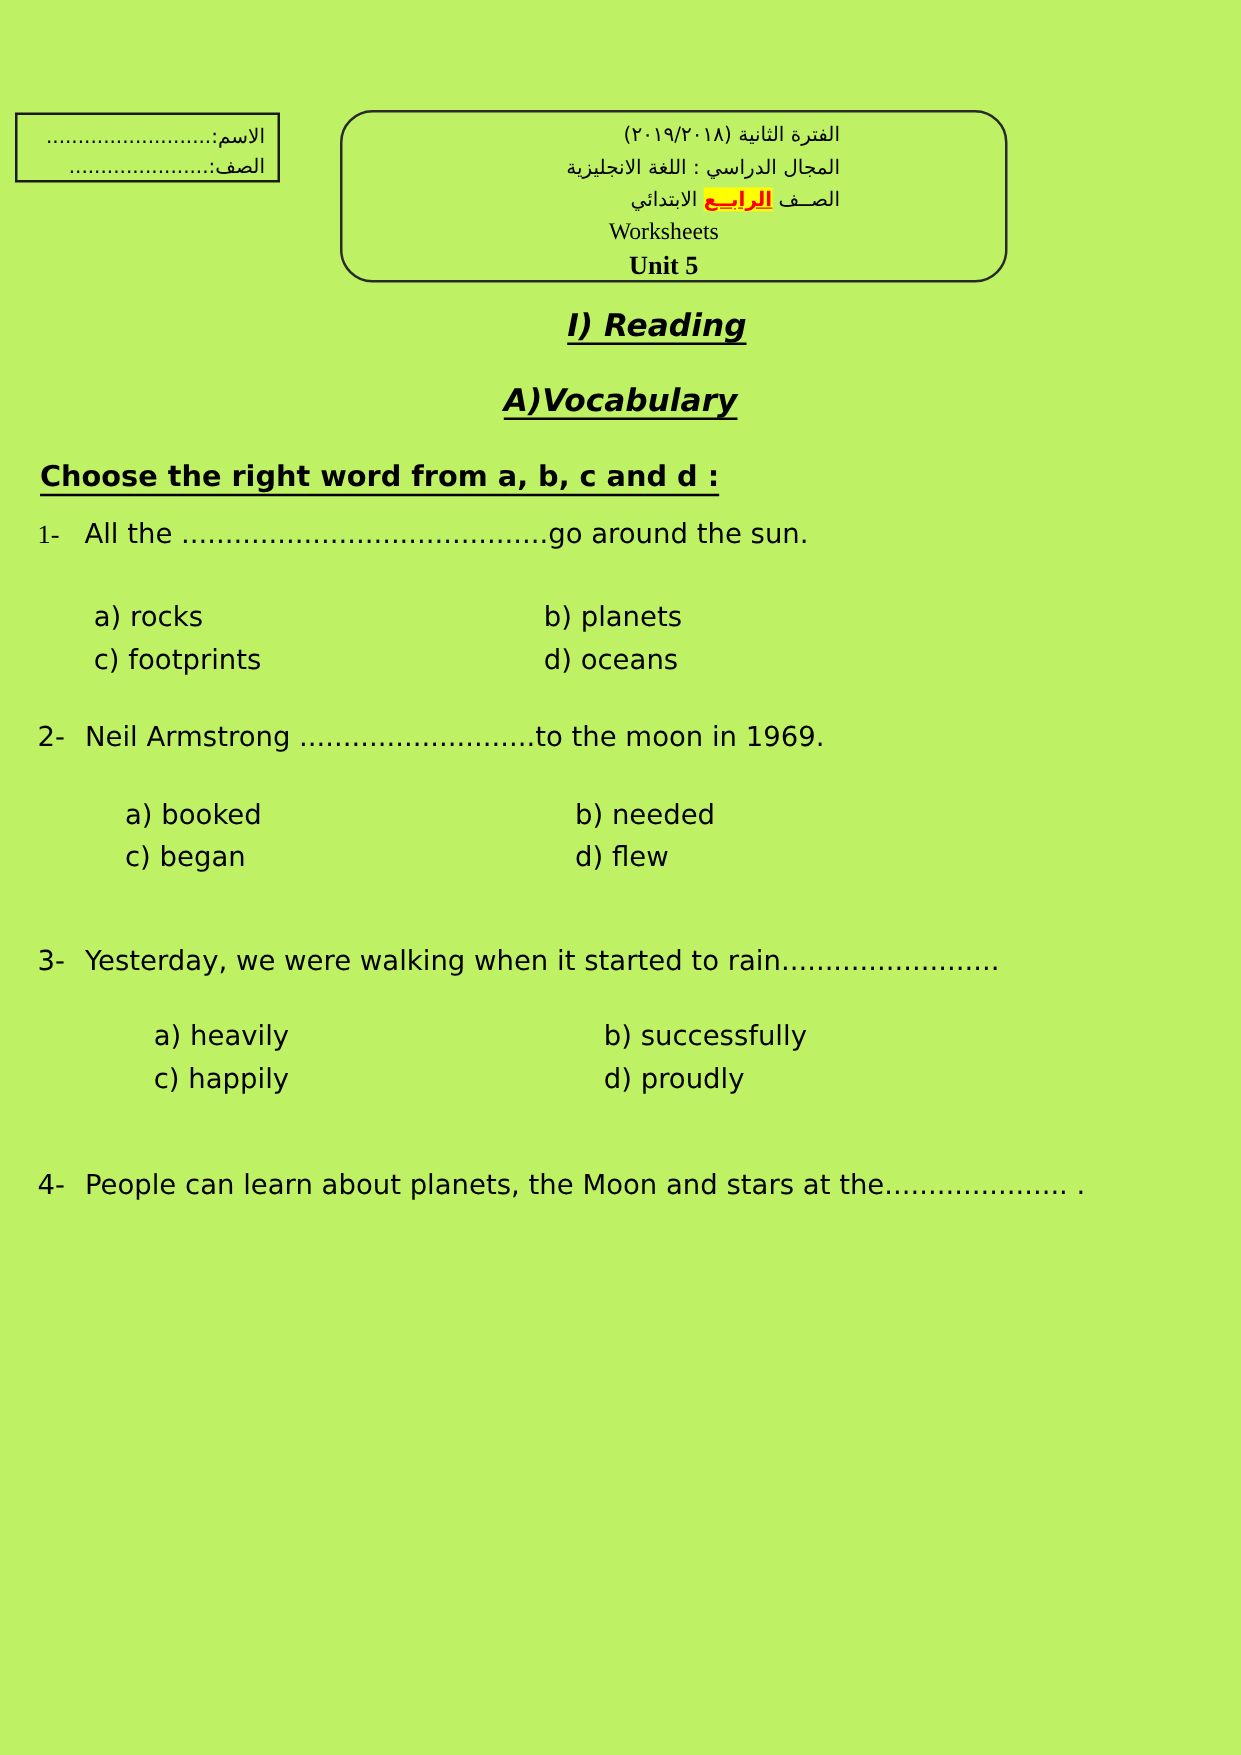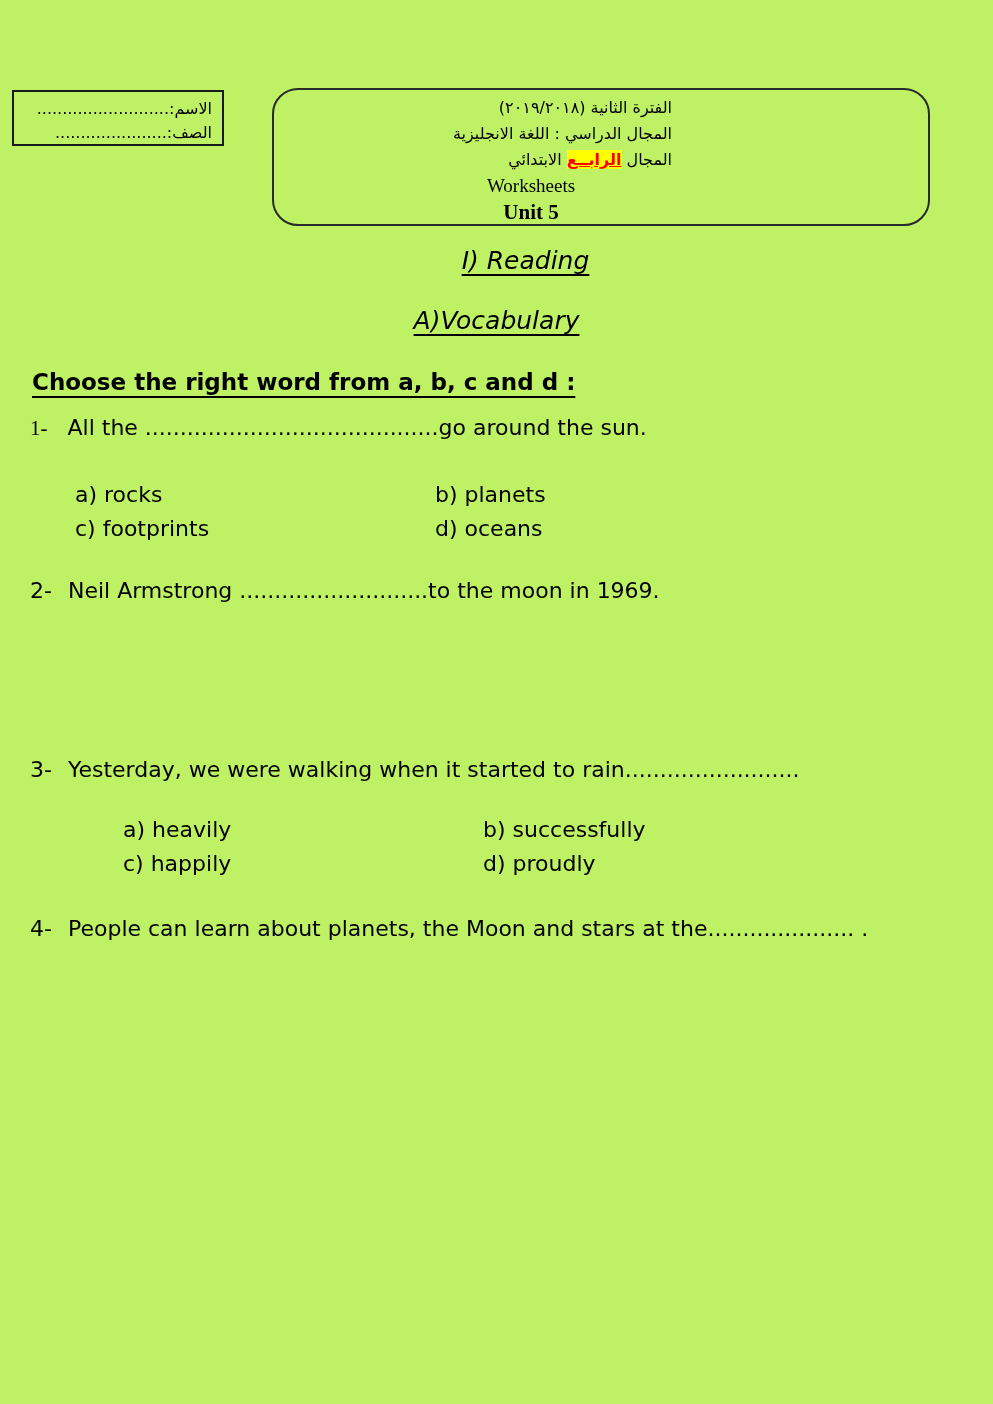--- a/index.html
+++ b/index.html
@@ -6,47 +6,47 @@
   .page{position:relative;width:993px;height:1404px;background:#bef264;
         font-family:"DejaVu Sans",sans-serif;color:#000;overflow:hidden;}
 
   
   .name-box{position:absolute;left:12px;top:90px;width:212px;height:56px;
             border:2px solid #1a1a1a;direction:rtl;text-align:right;
             padding:5px 10px 0 6px;box-sizing:border-box;
             font-size:16px;line-height:24px;white-space:nowrap;overflow:hidden;}
 
   
-  .header-box{position:absolute;left:272px;top:88px;width:658px;height:138px;
+  .header-box{position:absolute;left:272px;top:88px;width:534px;height:138px;
               border:2px solid #2a2a2a;border-radius:26px;box-sizing:border-box;
               display:flex;flex-direction:row;padding:5px 8px 0 6px;}
   .hdr-left{width:392px;direction:rtl;text-align:right;font-size:16px;line-height:26px;}
   .hdr-left .ar{white-space:nowrap;}
   .hdr-right{flex:1;direction:rtl;text-align:right;font-size:15px;line-height:26px;}
   .hdr-right div{white-space:nowrap;}
   .hl{background:#ffff00;color:#ff0000;text-decoration:underline;
       text-decoration-color:#ff0000;font-weight:bold;}
   .worksheets{direction:ltr;text-align:center;margin-left:110px;white-space:nowrap;
               font-family:"Liberation Serif",serif;font-size:19px;}
   .unitline{direction:ltr;text-align:center;margin-left:110px;white-space:nowrap;
             font-family:"Liberation Serif",serif;font-size:21px;font-weight:bold;}
 
   
   .center-heading{position:absolute;left:0;width:993px;text-align:center;
-                  font-size:25px;font-weight:normal;font-style:italic;
+                  font-size:25px;font-weight:bold;font-style:italic;
                   text-decoration:underline;text-underline-offset:5px;white-space:nowrap;}
   .h-reading{top:246px;padding-left:58px;box-sizing:border-box;}
   .h-vocab{top:306px;}
 
   .instruction{position:absolute;left:32px;top:369px;font-size:23px;font-weight:bold;
                text-decoration:underline;text-underline-offset:6px;white-space:nowrap;}
 
   
   .q{position:absolute;left:30px;font-size:22px;white-space:nowrap;}
-  .q-1{top:415px;} .q-2{top:578px;} .q-3{top:757px;} .q-4{top:916px;}
+  .q-1{top:415px;} .q-2{top:578px;} .q-3{top:757px;} .q-4{top:936px;}
   .qnum{display:inline-block;margin-right:16px;}
   .serif-num{font-family:"Liberation Serif",serif;font-size:21px;margin-right:20px;}
 
   .opts{position:absolute;font-size:22px;line-height:34px;white-space:nowrap;}
   .opts-1{left:75px;top:478px;} .opts-2{left:100px;top:636px;}
   .opts-3{left:105px;top:813px;margin-left:18px;} .opts-4{left:105px;top:1018px;}
   .col1{display:inline-block;width:360px;}
 </style>
 </head>
 <body>
@@ -55,37 +55,41 @@
 
   <div class="name-box">
     <div>الاسم:..........................</div>
     <div>الصف:......................</div>
   </div>
 
   <div class="header-box">
     <div class="hdr-left">
       <div class="ar">الفترة الثانية (٢٠١٩/٢٠١٨)</div>
       <div class="ar">المجال الدراسي : اللغة الانجليزية</div>
-      <div class="ar"><span>المجال </span><span class="hl">الرابــع</span><span> الابتدائي</span></div>
+      <div class="ar"><span>الصــف </span><span class="hl">الرابــع</span><span> الابتدائي</span></div>
       <div class="worksheets">Worksheets</div>
       <div class="unitline">Unit 5</div>
     </div>
   </div>
 
   <div class="center-heading h-reading">I) Reading</div>
   <div class="center-heading h-vocab">A)Vocabulary</div>
   <div class="instruction">Choose the right word from a, b, c and d :</div>
 
   <div class="q q-1"><span class="qnum serif-num">1-</span><span>All the ..........................................go around the sun.</span></div>
   <div class="opts opts-1">
     <div><span class="col1">a) rocks</span><span>b) planets</span></div>
     <div><span class="col1">c) footprints</span><span>d) oceans</span></div>
   </div>
 
   <div class="q q-2"><span class="qnum">2-</span><span>Neil Armstrong ...........................to the moon in 1969.</span></div>
+  <div class="opts opts-2">
+    <div><span class="col1">a) booked</span><span>b) needed</span></div>
+    <div><span class="col1">c) began</span><span>d) flew</span></div>
+  </div>
 
   <div class="q q-3"><span class="qnum">3-</span><span>Yesterday, we were walking when it started to rain.........................</span></div>
   <div class="opts opts-3">
     <div><span class="col1">a) heavily</span><span>b) successfully</span></div>
     <div><span class="col1">c) happily</span><span>d) proudly</span></div>
   </div>
 
   <div class="q q-4"><span class="qnum">4-</span><span>People can learn about planets, the Moon and stars at the..................... .</span></div>
 
 </div>

